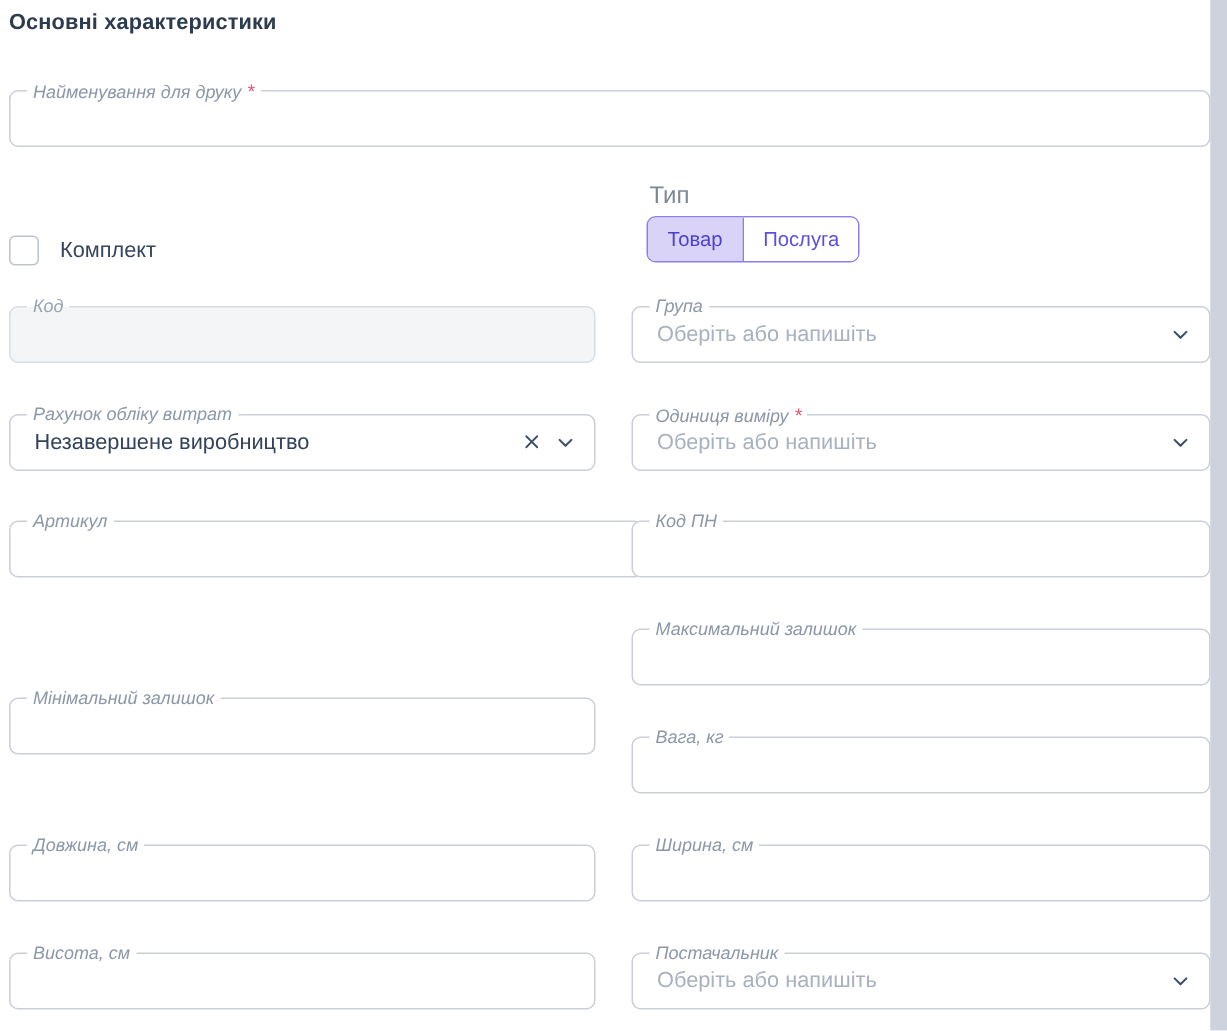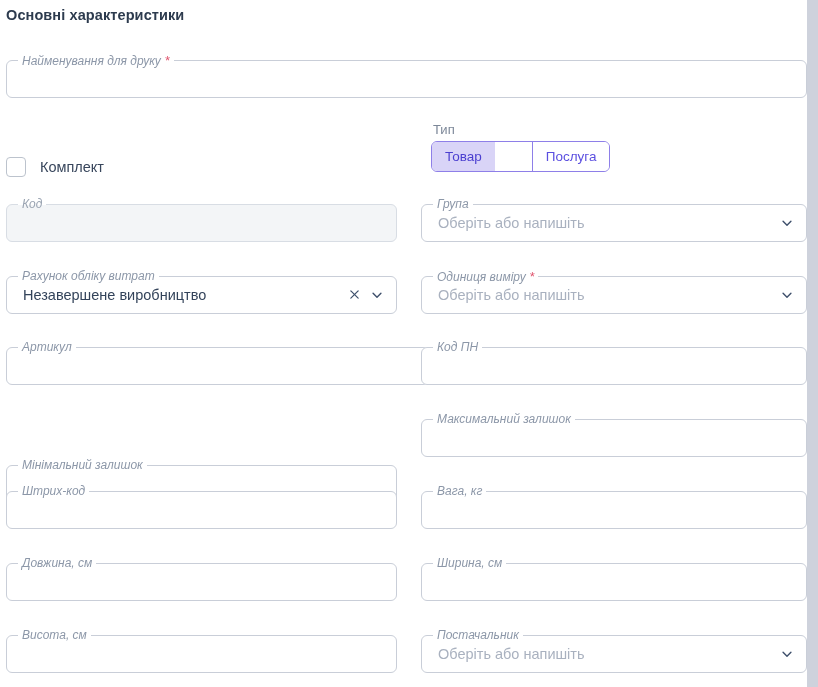--- a/index.html
+++ b/index.html
@@ -142,32 +142,31 @@
     margin-left: 14px;
     font-size: 14.5px;
     color: #38465c;
   }
 
   
   .toggle-group {
     position: absolute;
   }
   .toggle-caption {
-    font-size: 13px;
+    font-size: 16px;
     color: #7c8798;
     margin-bottom: 4px;
     padding-left: 2px;
   }
   .toggle {
     display: inline-flex;
     border: 1px solid #8e7fe8;
     border-radius: 6px;
     overflow: hidden;
     height: 29px;
-    gap: 37px;
   }
   .toggle .seg {
     display: flex;
     align-items: center;
     justify-content: center;
     min-width: 62px;
     padding: 0 13px;
     font-size: 13.5px;
     color: #5b4fe0;
     background: #ffffff;
@@ -261,24 +260,20 @@
   <div class="field" style="left:6px; top:433px; width:391px; height:38px;margin-top:32px;">
     <span class="legend">Мінімальний залишок</span>
     <span class="value"></span>
   </div>
 
   <div class="field" style="left:421px; top:419px; width:386px; height:38px;">
     <span class="legend">Максимальний залишок</span>
     <span class="value"></span>
   </div>
 
-  <div class="field" style="left:6px; top:491px; width:391px; height:38px;">
-    <span class="legend">Штрих-код</span>
-    <span class="value"></span>
-  </div>
 
   <div class="field" style="left:421px; top:491px; width:386px; height:38px;">
     <span class="legend">Вага, кг</span>
     <span class="value"></span>
   </div>
 
   <div class="field" style="left:6px; top:563px; width:391px; height:38px;">
     <span class="legend">Довжина, см</span>
     <span class="value"></span>
   </div>

